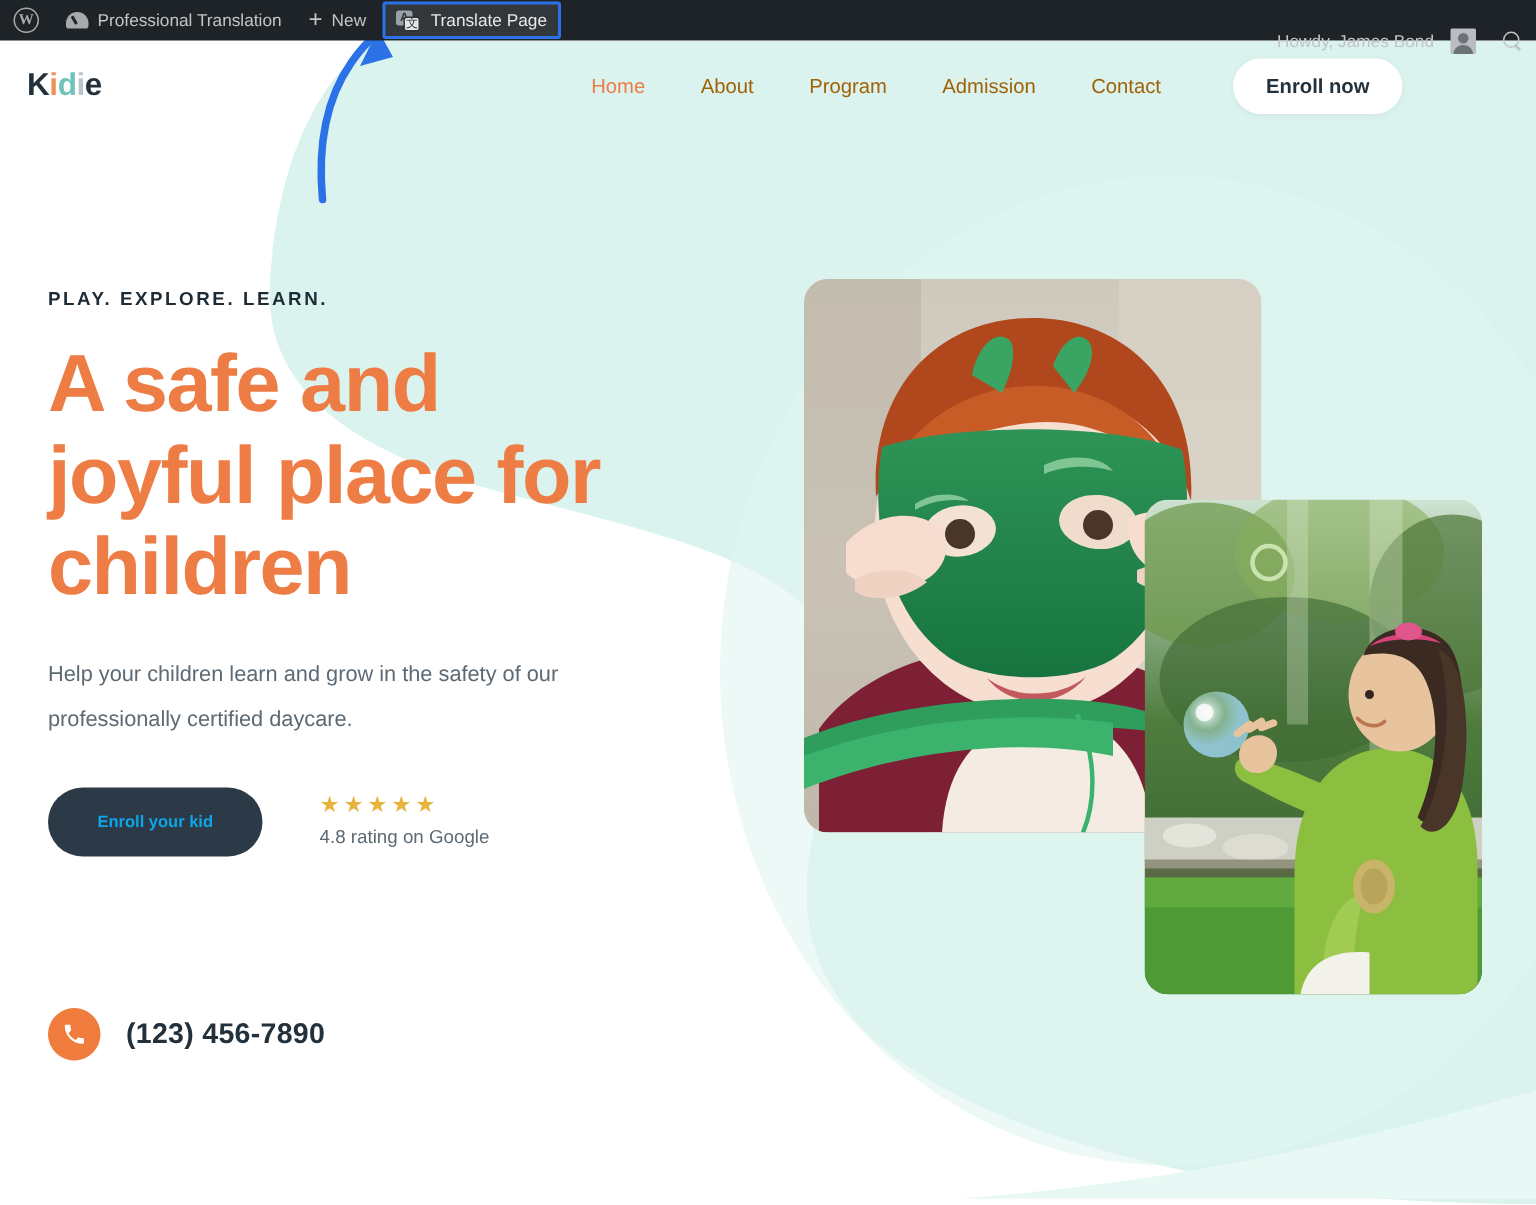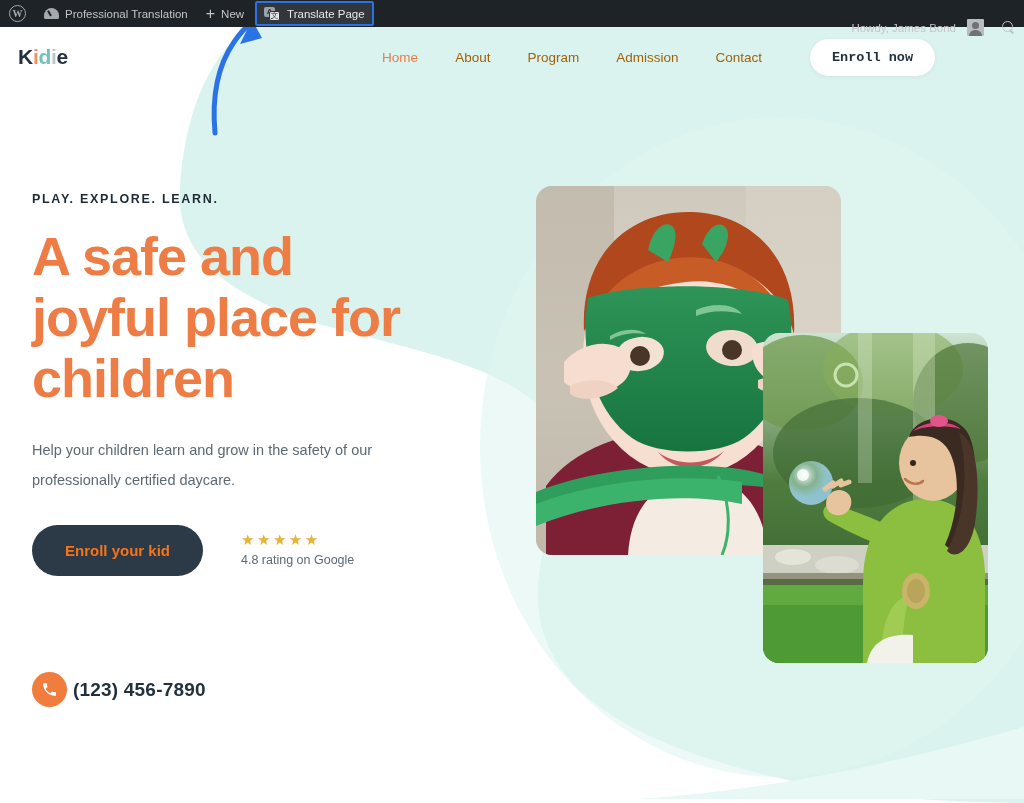--- a/index.html
+++ b/index.html
@@ -138,21 +138,21 @@
     font-size: 13.5px; color: #a16207; cursor: pointer;
     text-decoration: none;
   }
   .nav-link.active { color: #ED7D45; }
   #enroll-now-button {
     background: #ffffff; color: #22313c;
     font-size: 13.5px; font-weight: 600;
     border: none; border-radius: 22px;
     padding: 11px 22px; cursor: pointer;
     box-shadow: 0 1px 4px rgba(0,0,0,0.06);
-    font-family: Liberation Mono, monospace;
+    font-family: Liberation Sans, sans-serif;
   }
 
   
   #hero-left {
     position: absolute; left: 32px; top: 165px;
     width: 470px; z-index: 5;
   }
   #hero-eyebrow {
     font-size: 12.5px; font-weight: bold; letter-spacing: 1.7px;
     color: #1c2b36; margin-bottom: 20px;
@@ -163,37 +163,37 @@
     margin-bottom: 26px;
   }
   #hero-paragraph {
     font-size: 14.5px; line-height: 30px; color: #5d6a74;
     max-width: 400px; margin-bottom: 30px;
   }
   #hero-cta-row {
     display: flex; align-items: center; gap: 38px;
   }
   #enroll-your-kid-button {
-    background: #2b3a46; color: #f97316;
-    font-size: 15px; font-weight: bold;
+    background: #2b3a46; color: #0ea5e9;
+    font-size: 11px; font-weight: bold;
     border: none; border-radius: 30px;
     padding: 17px 33px; cursor: pointer;
     font-family: "Liberation Sans", sans-serif;
   }
   #rating-block { padding-bottom: 2px; }
   #rating-stars {
     color: #E8B33C; font-size: 15px; letter-spacing: 2.5px;
     line-height: 1.1;
   }
   #rating-text {
     font-size: 12.5px; color: #5d6a74; margin-top: 5px;
   }
   #phone-row {
     position: absolute; left: 32px; top: 645px;
-    display: flex; align-items: center; gap: 6px; z-index: 5;
+    display: flex; align-items: center; gap: 17px; z-index: 5;
   }
   #phone-icon-circle {
     width: 35px; height: 35px; border-radius: 50%;
     background: #F07C3E;
     display: flex; align-items: center; justify-content: center;
   }
   #phone-number {
     font-size: 19px; font-weight: bold; color: #22313c;
     letter-spacing: 0.2px;
   }

